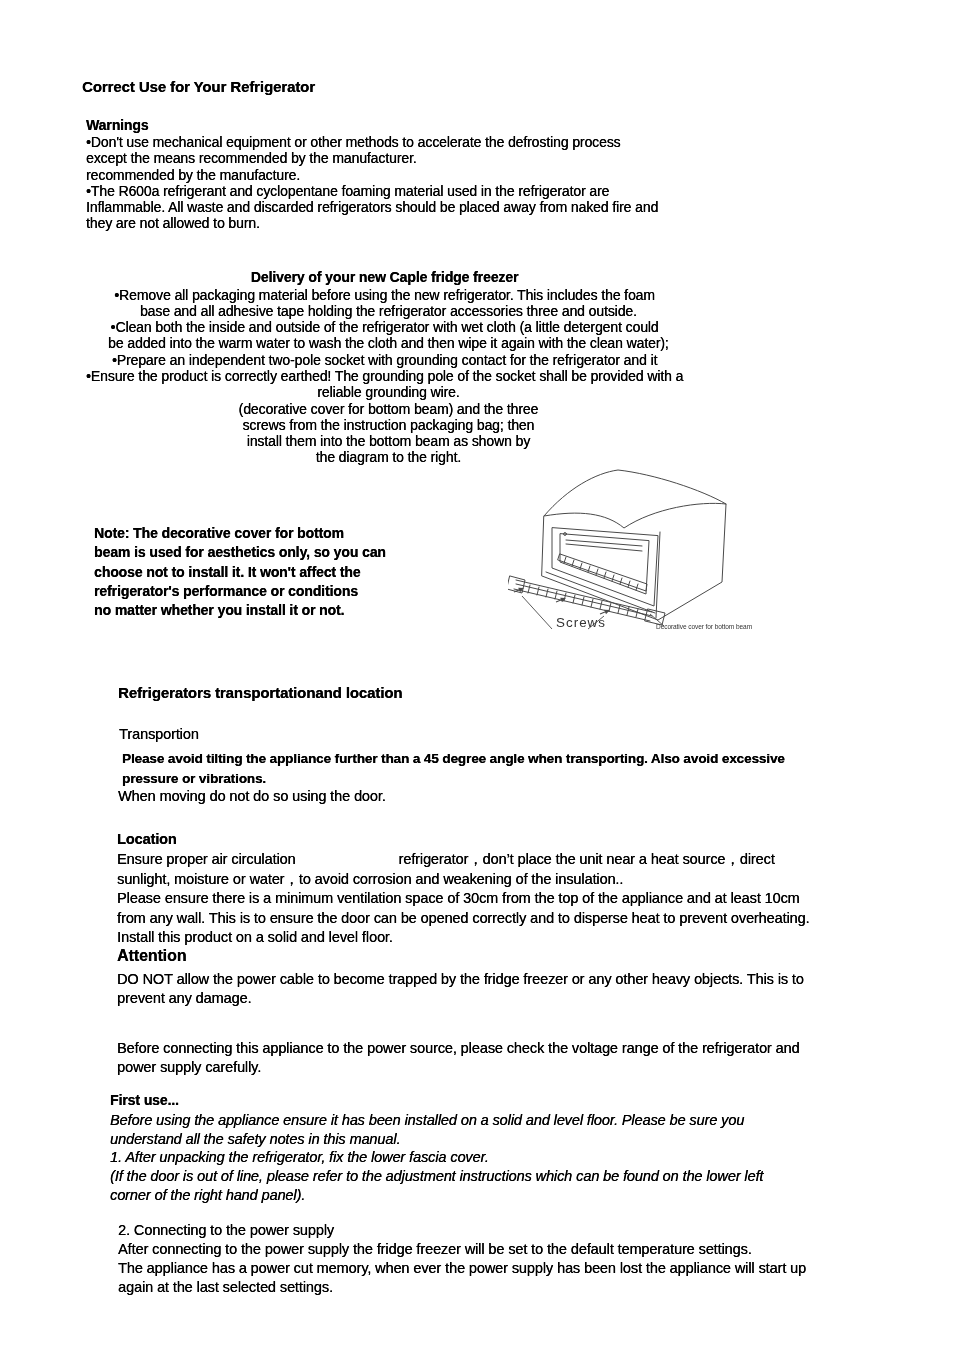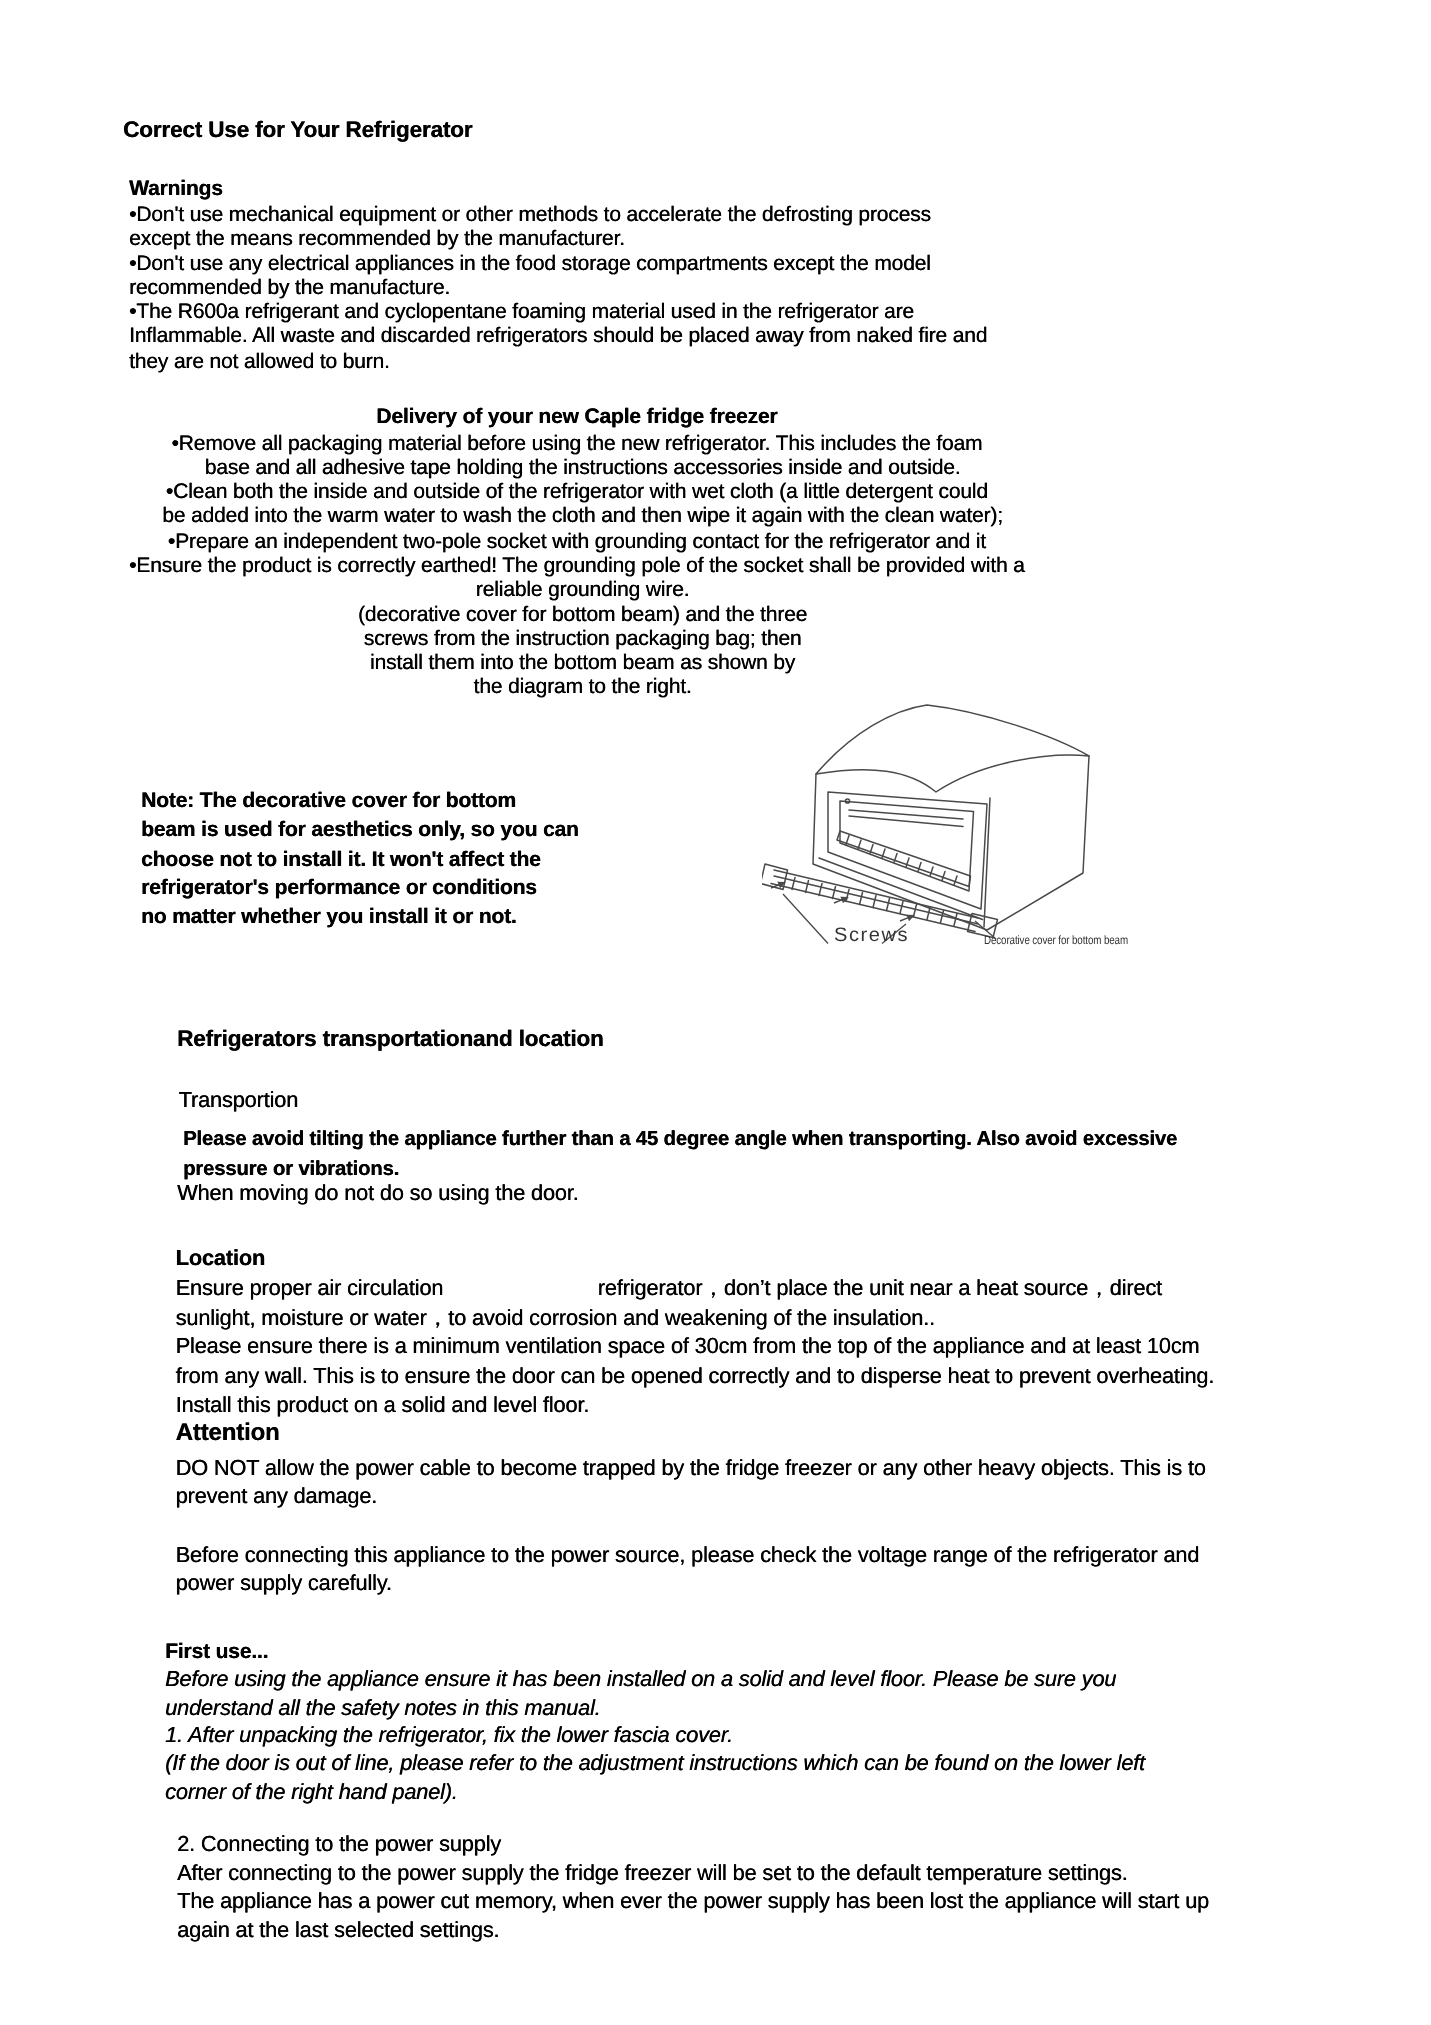--- a/index.html
+++ b/index.html
@@ -36,52 +36,51 @@
   #moving       { left:118px; top:788px; font-size:14.5px; }
 
   #location     { left:117px; top:828px; font-size:14.5px; }
   #location .hd { font-weight:700; line-height:22px; }
   #location .ln { line-height:19.6px; }
   #location .gap { display:inline-block; width:103px; }
 
   #attention    { left:117px; top:946px; font-size:14.5px; }
   #attention .hd { font-weight:700; font-size:16px; line-height:20px; }
   #attention .para { margin-top:4px; }
-  #attention .para2 { margin-top:19px; }
+  #attention .para2 { margin-top:30px; }
   #attention .ln { line-height:19.3px; }
 
   #firstuse     { left:110px; top:1090px; font-size:14.5px; }
   #firstuse .hd { font-weight:700; font-size:14px; line-height:21px; }
   #firstuse .ln { line-height:18.7px;font-style:italic; }
 
   #step2        { left:118px; top:1221px; font-size:14.5px; }
   #step2 .ln    { line-height:19px; }
 </style>
 </head>
 <body>
 
 <div class="page">
 
   <div id="title" class="abs">Correct Use for Your Refrigerator</div>
 
   <div id="warnings" class="abs">
     <div class="hd">Warnings</div>
     <div class="ln">•Don't use mechanical equipment or other methods to accelerate the defrosting process</div>
     <div class="ln">except the means recommended by the manufacturer.</div>
-    <div class="ln">•Don't use any electrical appliances in the food storage compartments except the model</div>
     <div class="ln">recommended by the manufacture.</div>
     <div class="ln">•The R600a refrigerant and cyclopentane foaming material used in the refrigerator are</div>
     <div class="ln">Inflammable. All waste and discarded refrigerators should be placed away from naked fire and</div>
     <div class="ln">they are not allowed to burn.</div>
   </div>
 
   <div id="delivery" class="abs">
     <div class="hd">Delivery of your new Caple fridge freezer</div>
     <div class="ln">•Remove all packaging material before using the new refrigerator. This includes the foam</div>
-    <div class="ln">  base and all adhesive tape holding the instructions accessories inside and outside.</div>
+    <div class="ln">  base and all adhesive tape holding the refrigerator accessories three and outside.</div>
     <div class="ln">•Clean both the inside and outside of the refrigerator with wet cloth (a little detergent could</div>
     <div class="ln">  be added into the warm water to wash the cloth and then wipe it again with the clean water);</div>
     <div class="ln">•Prepare an independent two-pole socket with grounding contact for the refrigerator and it</div>
     <div class="ln">•Ensure the product is correctly earthed! The grounding pole of the socket shall be provided with a</div>
     <div class="ln">  reliable grounding wire.</div>
     <div class="ln">  (decorative cover for bottom beam) and the three</div>
     <div class="ln">  screws from the instruction packaging bag; then</div>
     <div class="ln">  install them into the bottom beam as shown by</div>
     <div class="ln">  the diagram to the right.</div>
   </div>

